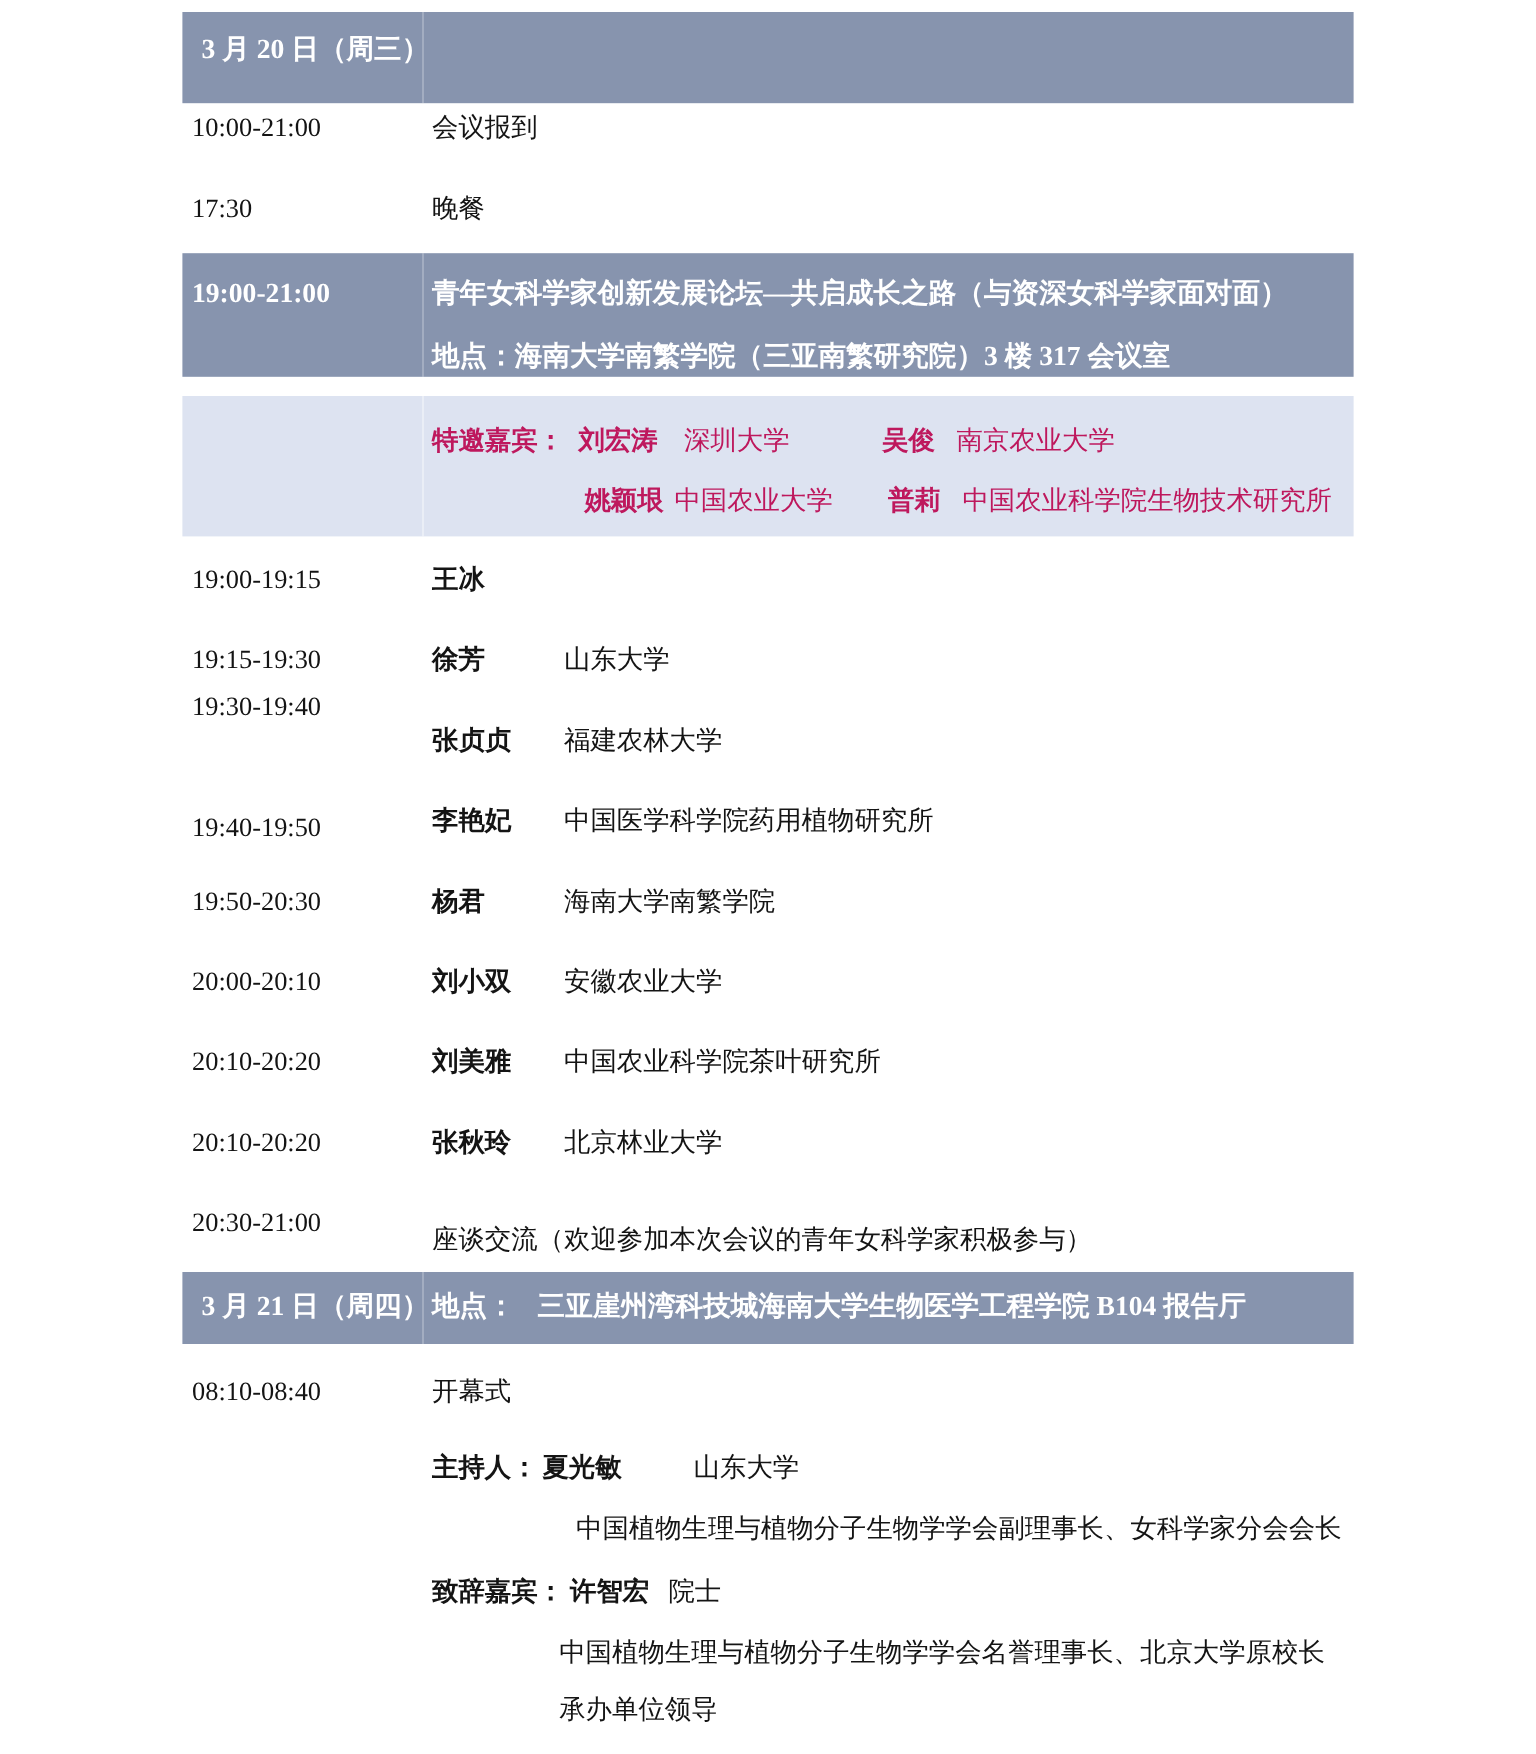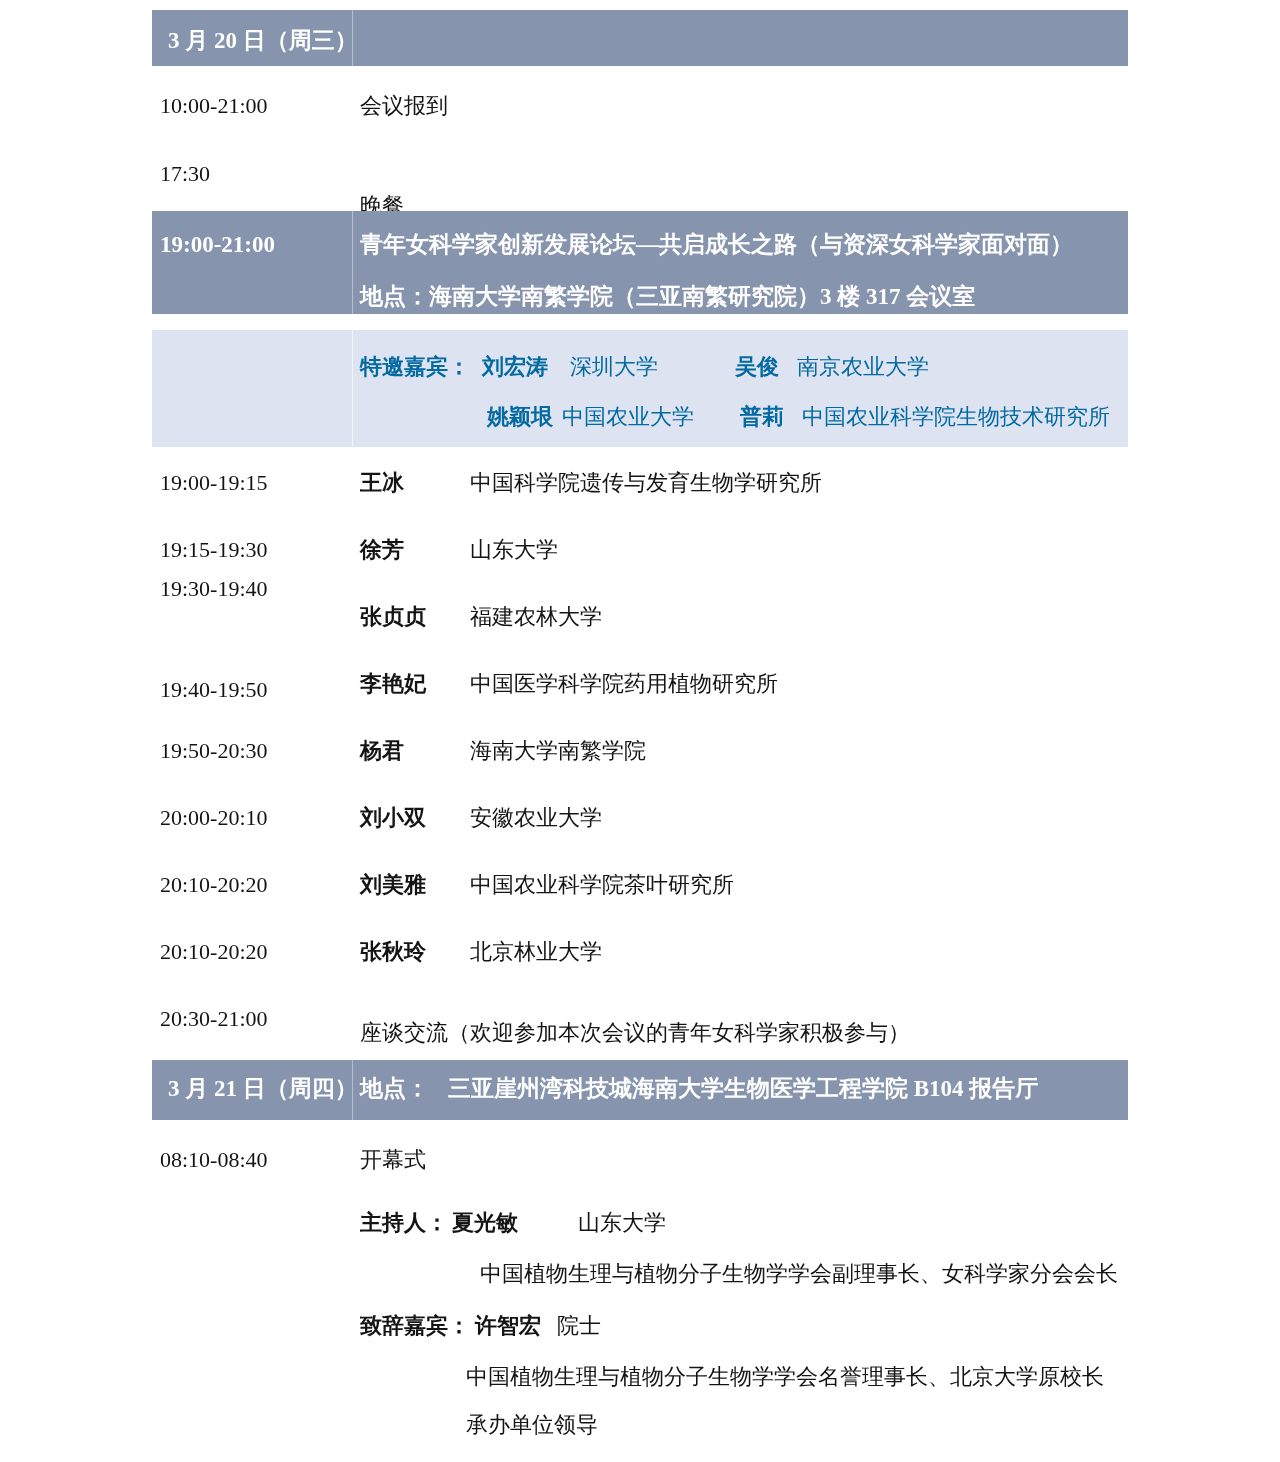--- a/index.html
+++ b/index.html
@@ -26,46 +26,46 @@
     position:absolute;
     left:200px;top:0;bottom:0;
     width:1px;
     background:rgba(255,255,255,0.40);
   }
   .lightband{
     position:absolute;
     left:152px;
     width:976px;
     background:#DDE3F1;
-    color:#0369a1;
+    color:#be185d;
   }
   .lightband .divider{
     position:absolute;
     left:200px;top:0;bottom:0;
     width:1px;
     background:rgba(255,255,255,0.65);
   }
   .bandtext{font-size:23px;font-weight:700;}
   .htext{font-size:23px;font-weight:700;}
 </style>
 </head>
 <body>
 
 <div class="doc">
 
-  <div class="band" style="top:10px;height:56px;">
+  <div class="band" style="top:10px;height:76px;">
     <span class="divider"></span>
     <span class="abs htext" style="left:16px;top:18px;">3 月 20 日（周三）</span>
   </div>
 
   <span class="abs" style="left:160px;top:93px;">10:00-21:00</span>
   <span class="abs" style="left:360px;top:93px;">会议报到</span>
 
   <span class="abs" style="left:160px;top:161px;">17:30</span>
-  <span class="abs" style="left:360px;top:161px;margin-top:32px;">晚餐</span>
+  <span class="abs" style="left:360px;top:161px;">晚餐</span>
 
   <div class="band" style="top:211px;height:103px;">
     <span class="divider"></span>
     <span class="abs bandtext" style="left:8px;top:21px;">19:00-21:00</span>
     <span class="abs bandtext" style="left:208px;top:21px;">青年女科学家创新发展论坛—共启成长之路（与资深女科学家面对面）</span>
     <span class="abs bandtext" style="left:208px;top:73px;">地点：海南大学南繁学院（三亚南繁研究院）3 楼 317 会议室</span>
   </div>
 
   <div class="lightband" style="top:330px;height:117px;">
     <span class="divider"></span>
@@ -75,21 +75,20 @@
     <span class="abs b" style="left:583px;top:24px;">吴俊</span>
     <span class="abs" style="left:645px;top:24px;">南京农业大学</span>
     <span class="abs b" style="left:335px;top:74px;">姚颖垠</span>
     <span class="abs" style="left:410px;top:74px;">中国农业大学</span>
     <span class="abs b" style="left:588px;top:74px;">普莉</span>
     <span class="abs" style="left:650px;top:74px;">中国农业科学院生物技术研究所</span>
   </div>
 
   <span class="abs" style="left:160px;top:470px;">19:00-19:15</span>
   <span class="abs b" style="left:360px;top:470px;">王冰</span>
-  <span class="abs" style="left:470px;top:470px;">中国科学院遗传与发育生物学研究所</span>
 
   <span class="abs" style="left:160px;top:537px;">19:15-19:30</span>
   <span class="abs b" style="left:360px;top:537px;">徐芳</span>
   <span class="abs" style="left:470px;top:537px;">山东大学</span>
 
   <span class="abs" style="left:160px;top:576px;">19:30-19:40</span>
   <span class="abs b" style="left:360px;top:604px;">张贞贞</span>
   <span class="abs" style="left:470px;top:604px;">福建农林大学</span>
 
   <span class="abs" style="left:160px;top:677px;text-align:center;">19:40-19:50</span>

